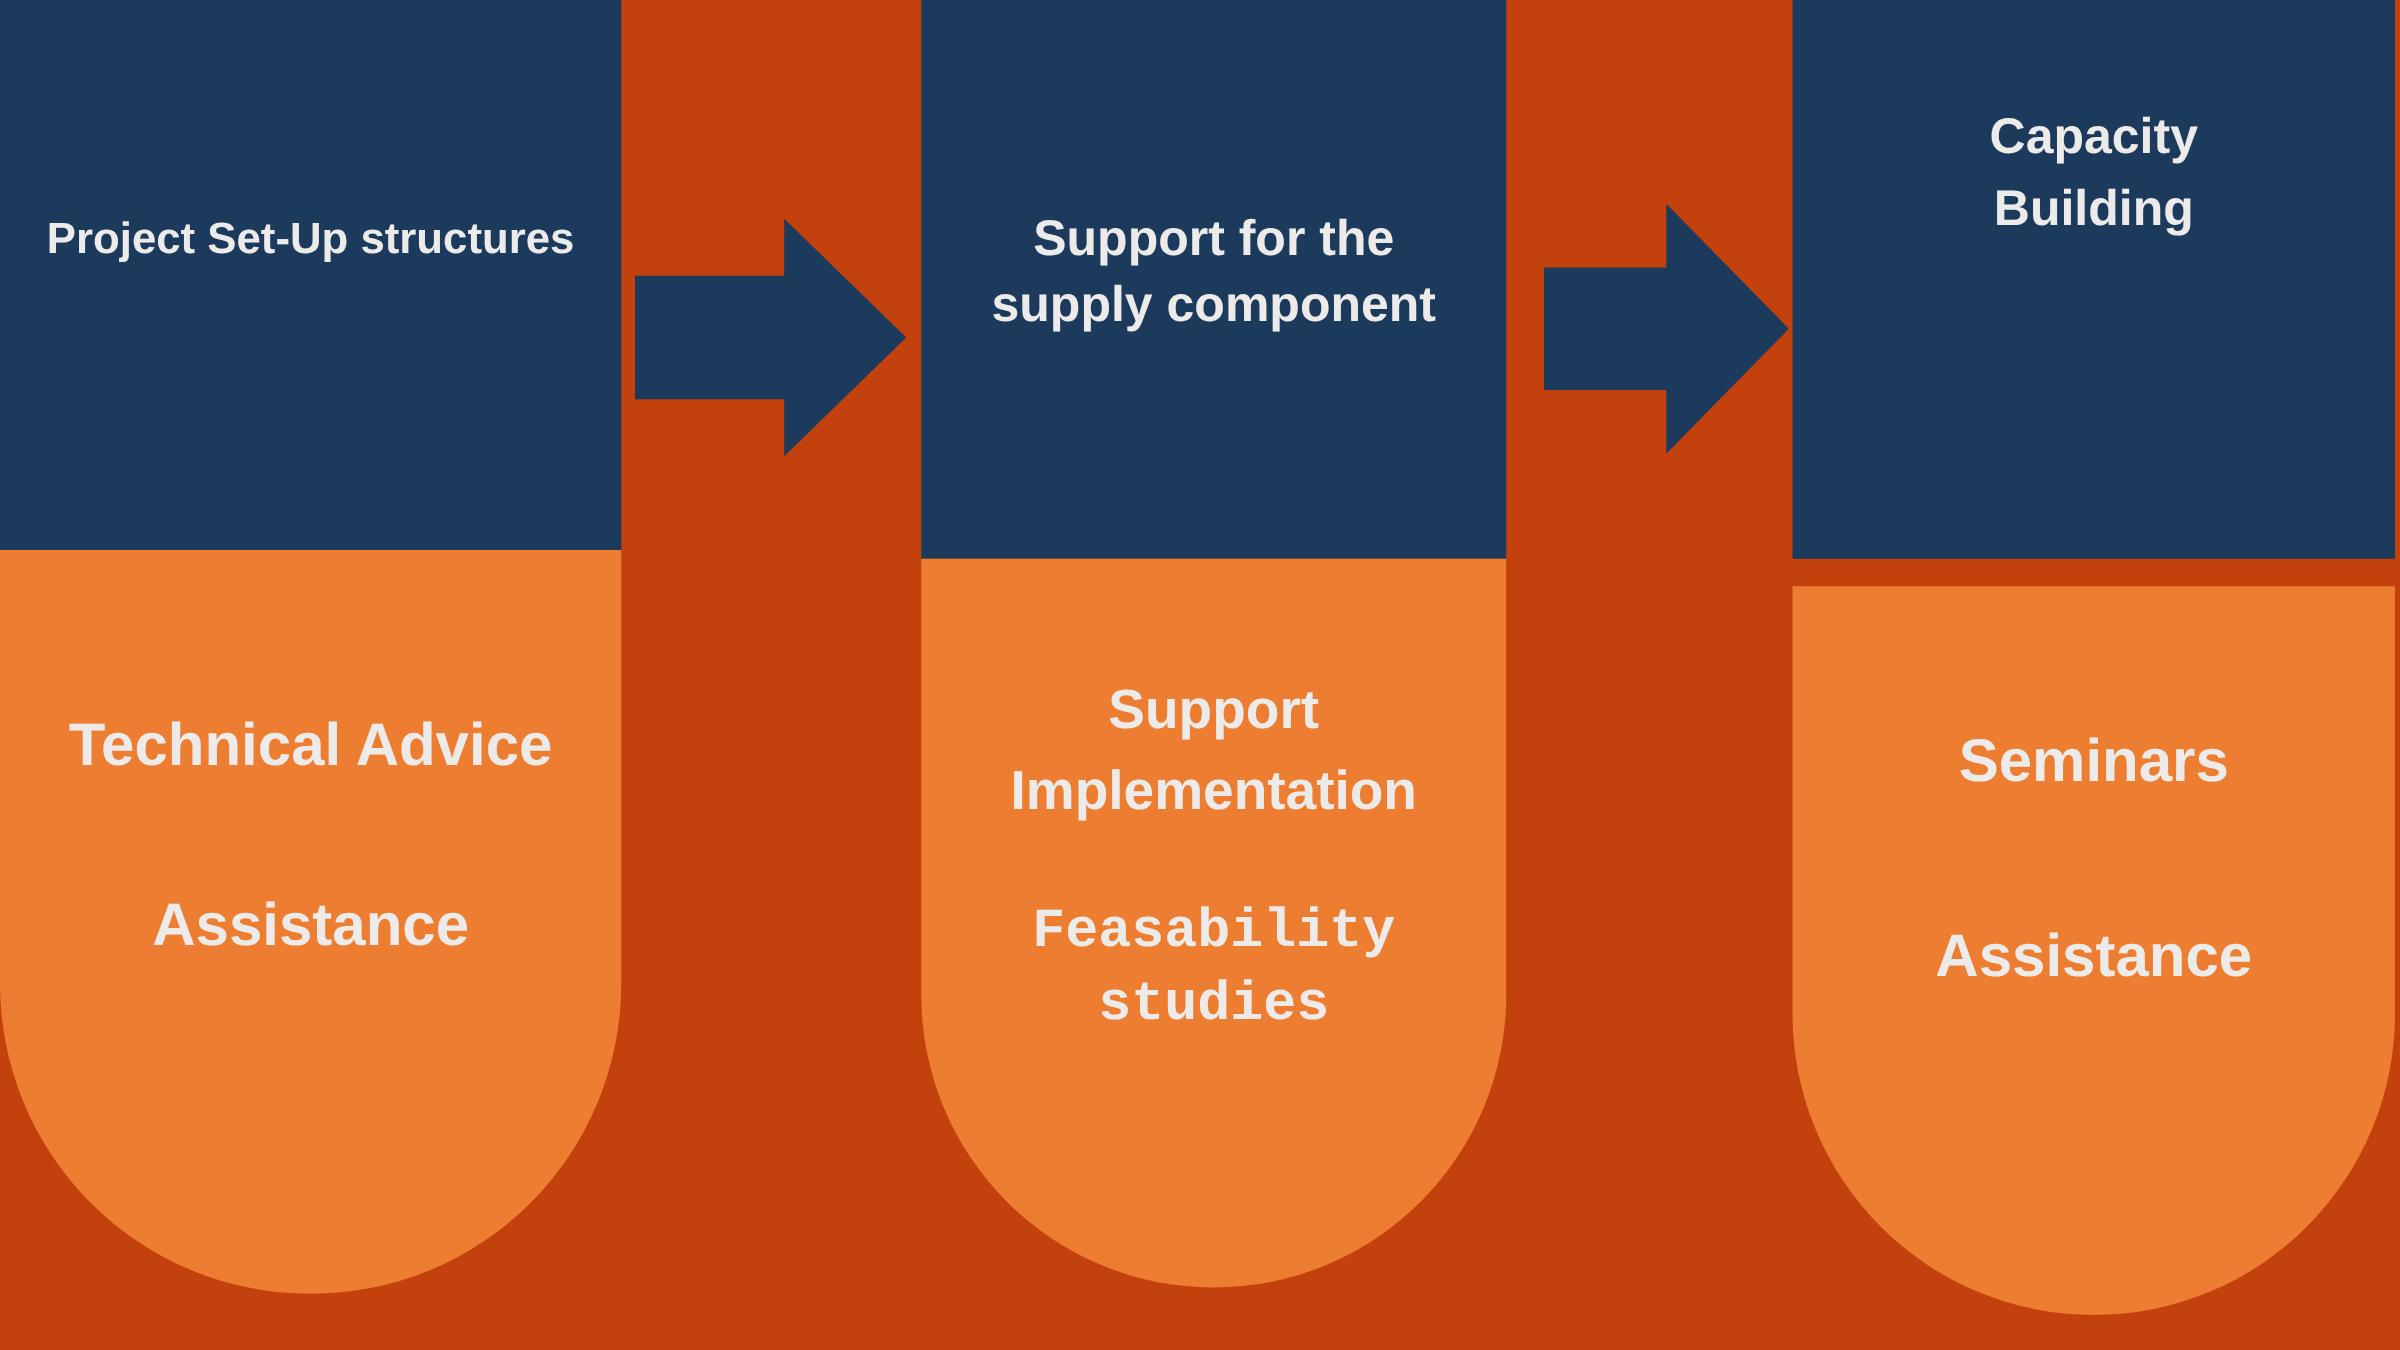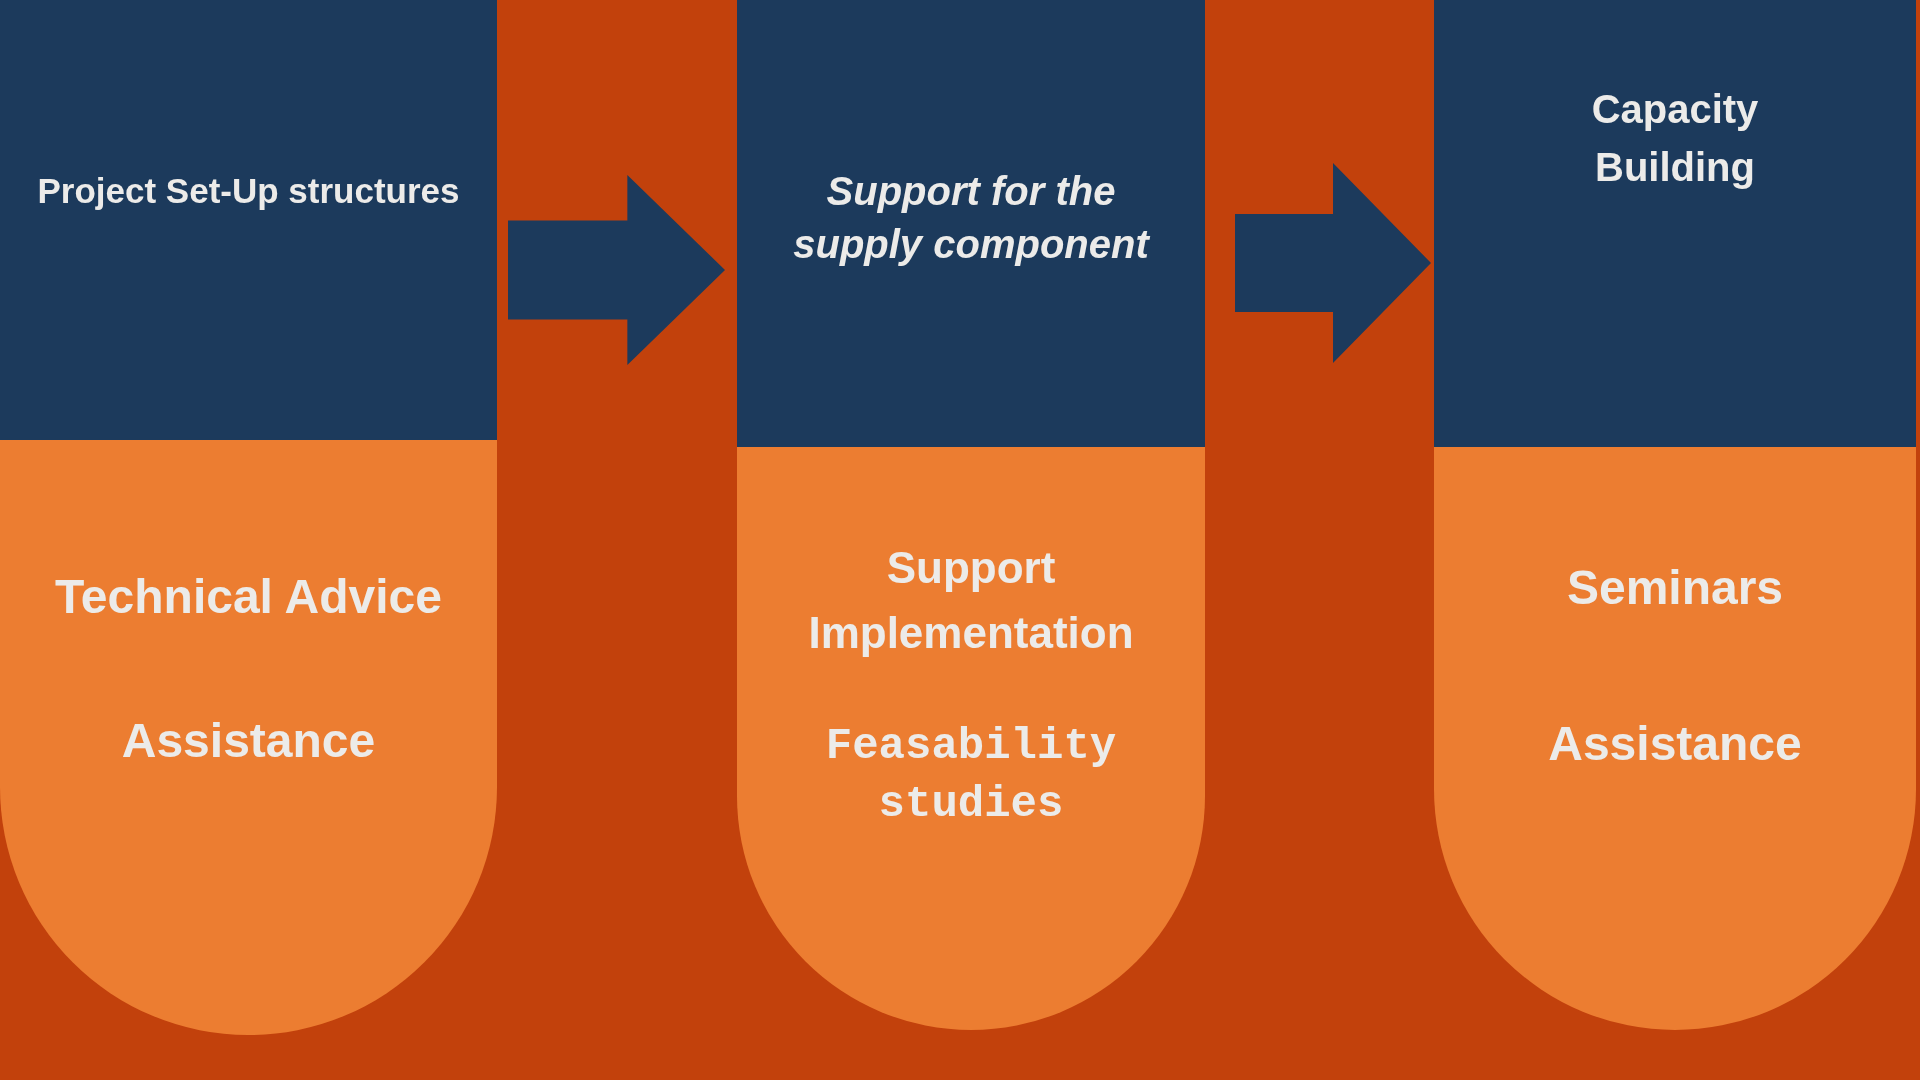--- a/index.html
+++ b/index.html
@@ -48,31 +48,31 @@
   
   .col-1 { left: 0; width: 497px; height: 1035px; }
   .col-1 .navy-block { height: 440px; }
   .col-1 .header-text { padding-top: 170px; font-size: 35px; line-height: 1.2; }
   .col-1 .orange-block { top: 440px; height: 595px; border-radius: 0 0 248px 248px; }
   .col-1 .item-1 { padding-top: 128px; font-size: 48px; line-height: 58px; }
   .col-1 .item-2 { margin-top: 86px; font-size: 48px; line-height: 58px; }
 
   
   .col-2 { left: 737px; width: 468px; height: 1030px; }
-  .col-2 .navy-block { height: 447px; font-style: italic; }
+  .col-2 .navy-block { height: 447px; }
   .col-2 .header-text { padding-top: 165px; font-size: 40px; line-height: 53px; }
   .col-2 .orange-block { top: 447px; height: 583px; border-radius: 0 0 234px 234px; }
   .col-2 .item-1 { padding-top: 88px; font-size: 44px; line-height: 65px; }
   .col-2 .item-2 { margin-top: 52px; font-size: 44px; line-height: 58px; font-family: Liberation Mono, monospace; }
 
   
   .col-3 { left: 1434px; width: 482px; height: 1030px; }
   .col-3 .navy-block { height: 447px; }
   .col-3 .header-text { padding-top: 80px; font-size: 40px; line-height: 58px; }
-  .col-3 .orange-block { top: 447px; height: 583px; border-radius: 0 0 241px 241px; }
+  .col-3 .orange-block { top: 469px; height: 583px; border-radius: 0 0 241px 241px; }
   .col-3 .item-1 { padding-top: 112px; font-size: 48px; line-height: 58px; }
   .col-3 .item-2 { margin-top: 98px; font-size: 48px; line-height: 58px; }
 
   
   .arrow {
     position: absolute;
     background: var(--navy, #1c3a5c);
   }
   .arrow-1 {
     left: 508px; top: 175px; width: 217px; height: 190px;

